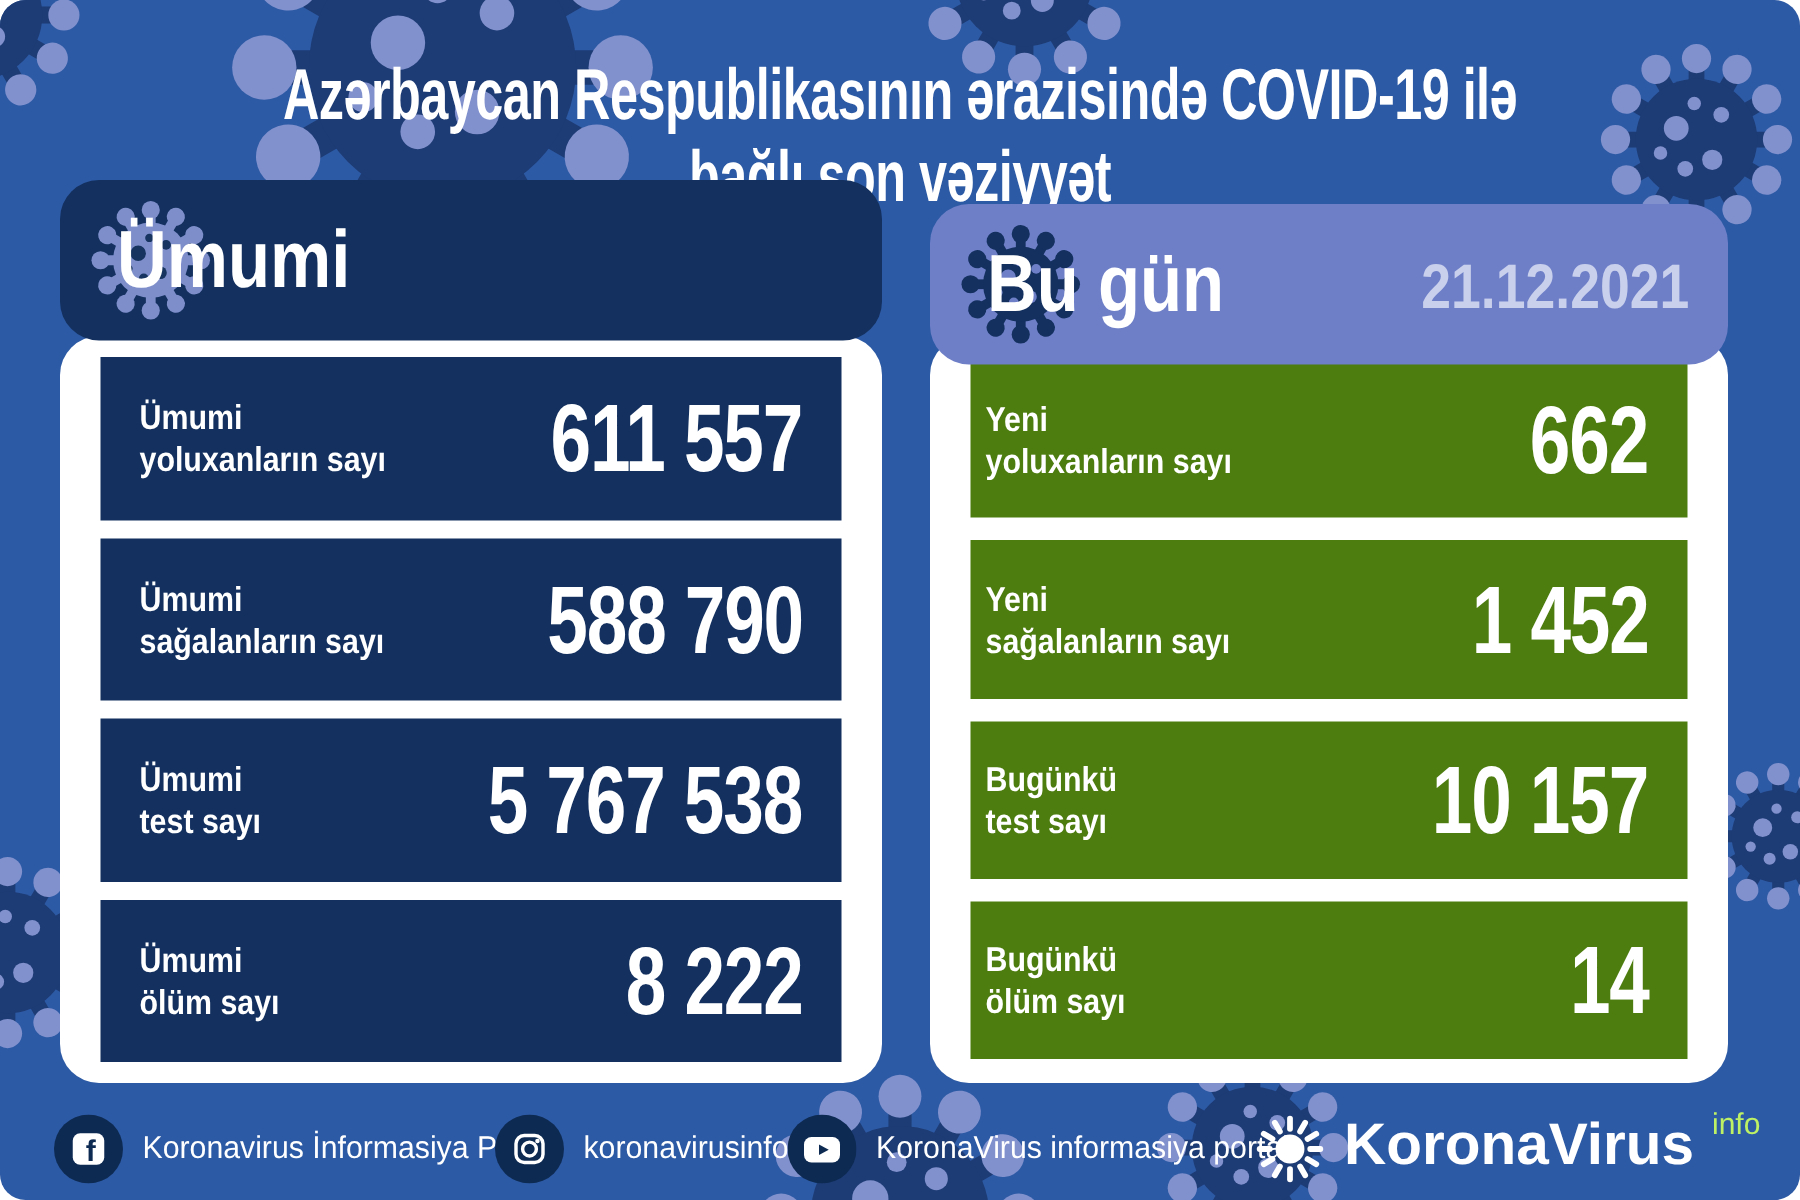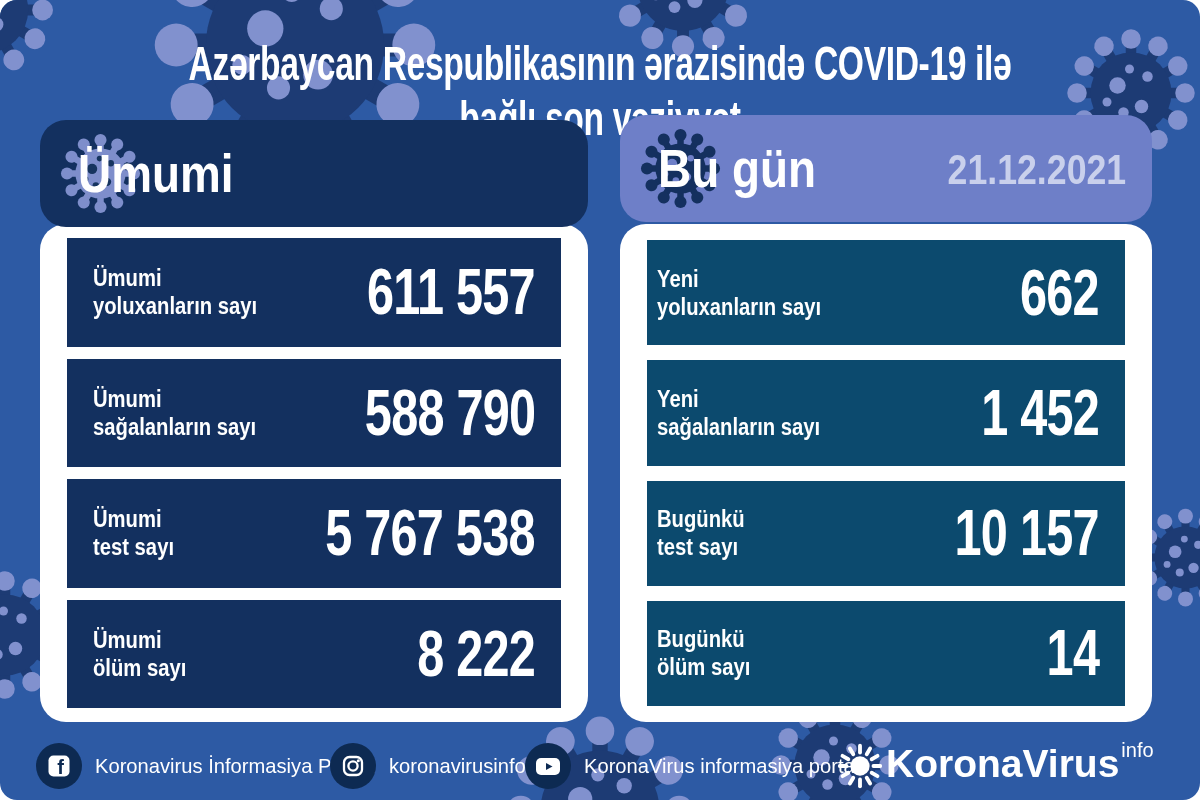--- a/index.html
+++ b/index.html
@@ -19,48 +19,48 @@
   .dec-rm {left:1128px;top:500px;width:115px;height:115px;}
   .dec-bc {left:490px;top:700px;width:220px;height:220px;}
   .dec-bc2{left:760px;top:690px;width:150px;height:150px;}
   .dec-bl {left:-70px;top:560px;width:150px;height:150px;}
 
   .title{position:absolute;z-index:1;top:36px;left:0;width:100%;text-align:center;color:#fff;
          font-size:48px;font-weight:bold;transform:scaleX(0.70);letter-spacing:-0.5px;}
 
   .panel-header{position:absolute;z-index:2;height:107px;border-radius:26px;overflow:hidden;}
   .lp-header{left:40px;top:120px;width:548px;background:#13305f;}
-  .rp-header{left:620px;top:115px;width:532px;background:#6e7fc8;}
+  .rp-header{left:620px;top:136px;width:532px;background:#6e7fc8;}
   .hdr-icon{left:14px;top:7px;width:93px;height:93px;}
   .hdr-text{position:absolute;left:38px;top:0;line-height:107px;color:#fff;font-size:54px;font-weight:bold;
             transform:scaleX(0.85);transform-origin:left center;}
   .hdr-date{position:absolute;right:26px;top:0;line-height:110px;color:#c9d0ec;font-size:42px;font-weight:bold;
             transform:scaleX(0.85);transform-origin:right center;}
 
   .panel-body{position:absolute;z-index:1;top:224px;height:498px;background:#ffffff;border-radius:26px;
               box-sizing:border-box;display:flex;flex-direction:column;}
   .lp-body{left:40px;width:548px;padding:14px 27px;gap:12px;}
   .rp-body{left:620px;width:532px;padding:16px 27px;gap:15px;}
 
   .stat-row{flex:1;display:flex;align-items:center;justify-content:space-between;padding:0 26px;}
   .row-navy{background:#13305f;}
-  .row-peri{background:#0c4a6e;padding-left:10px;}
+  .row-peri{background:#4d7c0f;padding-left:10px;}
   .stat-label{color:#fff;font-size:23px;font-weight:bold;line-height:1.22;white-space:pre-line;
               transform:scaleX(0.88);transform-origin:left center;}
   .stat-value{color:#fff;font-size:64px;font-weight:bold;letter-spacing:-1px;
               transform:scaleX(0.76);transform-origin:right center;white-space:nowrap;}
 
   .soc{position:absolute;z-index:3;top:742px;height:48px;display:flex;align-items:center;gap:13px;}
   .soc-fb{left:36px;}.soc-ig{left:330px;}.soc-yt{left:525px;}
   .soc-label{color:#fff;font-size:21px;transform:scaleX(0.96);transform-origin:left center;white-space:nowrap;}
 
-  .logo{position:absolute;z-index:3;top:738px;left:834px;display:flex;align-items:flex-start;}
+  .logo{position:absolute;z-index:3;top:738px;left:834px;display:flex;align-items:flex-start;gap:10px;}
   .logo-icon{margin-top:2px;}
   .logo-text{color:#fff;font-size:39px;font-weight:bold;line-height:52px;}
-  .logo-info{color:#ffffff;font-size:20px;line-height:20px;margin-top:2px;margin-left:2px;}
+  .logo-info{color:#bef264;font-size:20px;line-height:20px;margin-top:2px;margin-left:2px;}
 </style>
 </head>
 <body>
 
 <svg width="0" height="0" style="position:absolute">
   <defs>
     <symbol id="virus" viewBox="-50 -50 100 100" overflow="visible">
       <g stroke="var(--vbody)" stroke-width="7">
         <line x1="18" y1="0" x2="36" y2="0"></line>
         <line x1="18" y1="0" x2="36" y2="0" transform="rotate(30)"></line>

